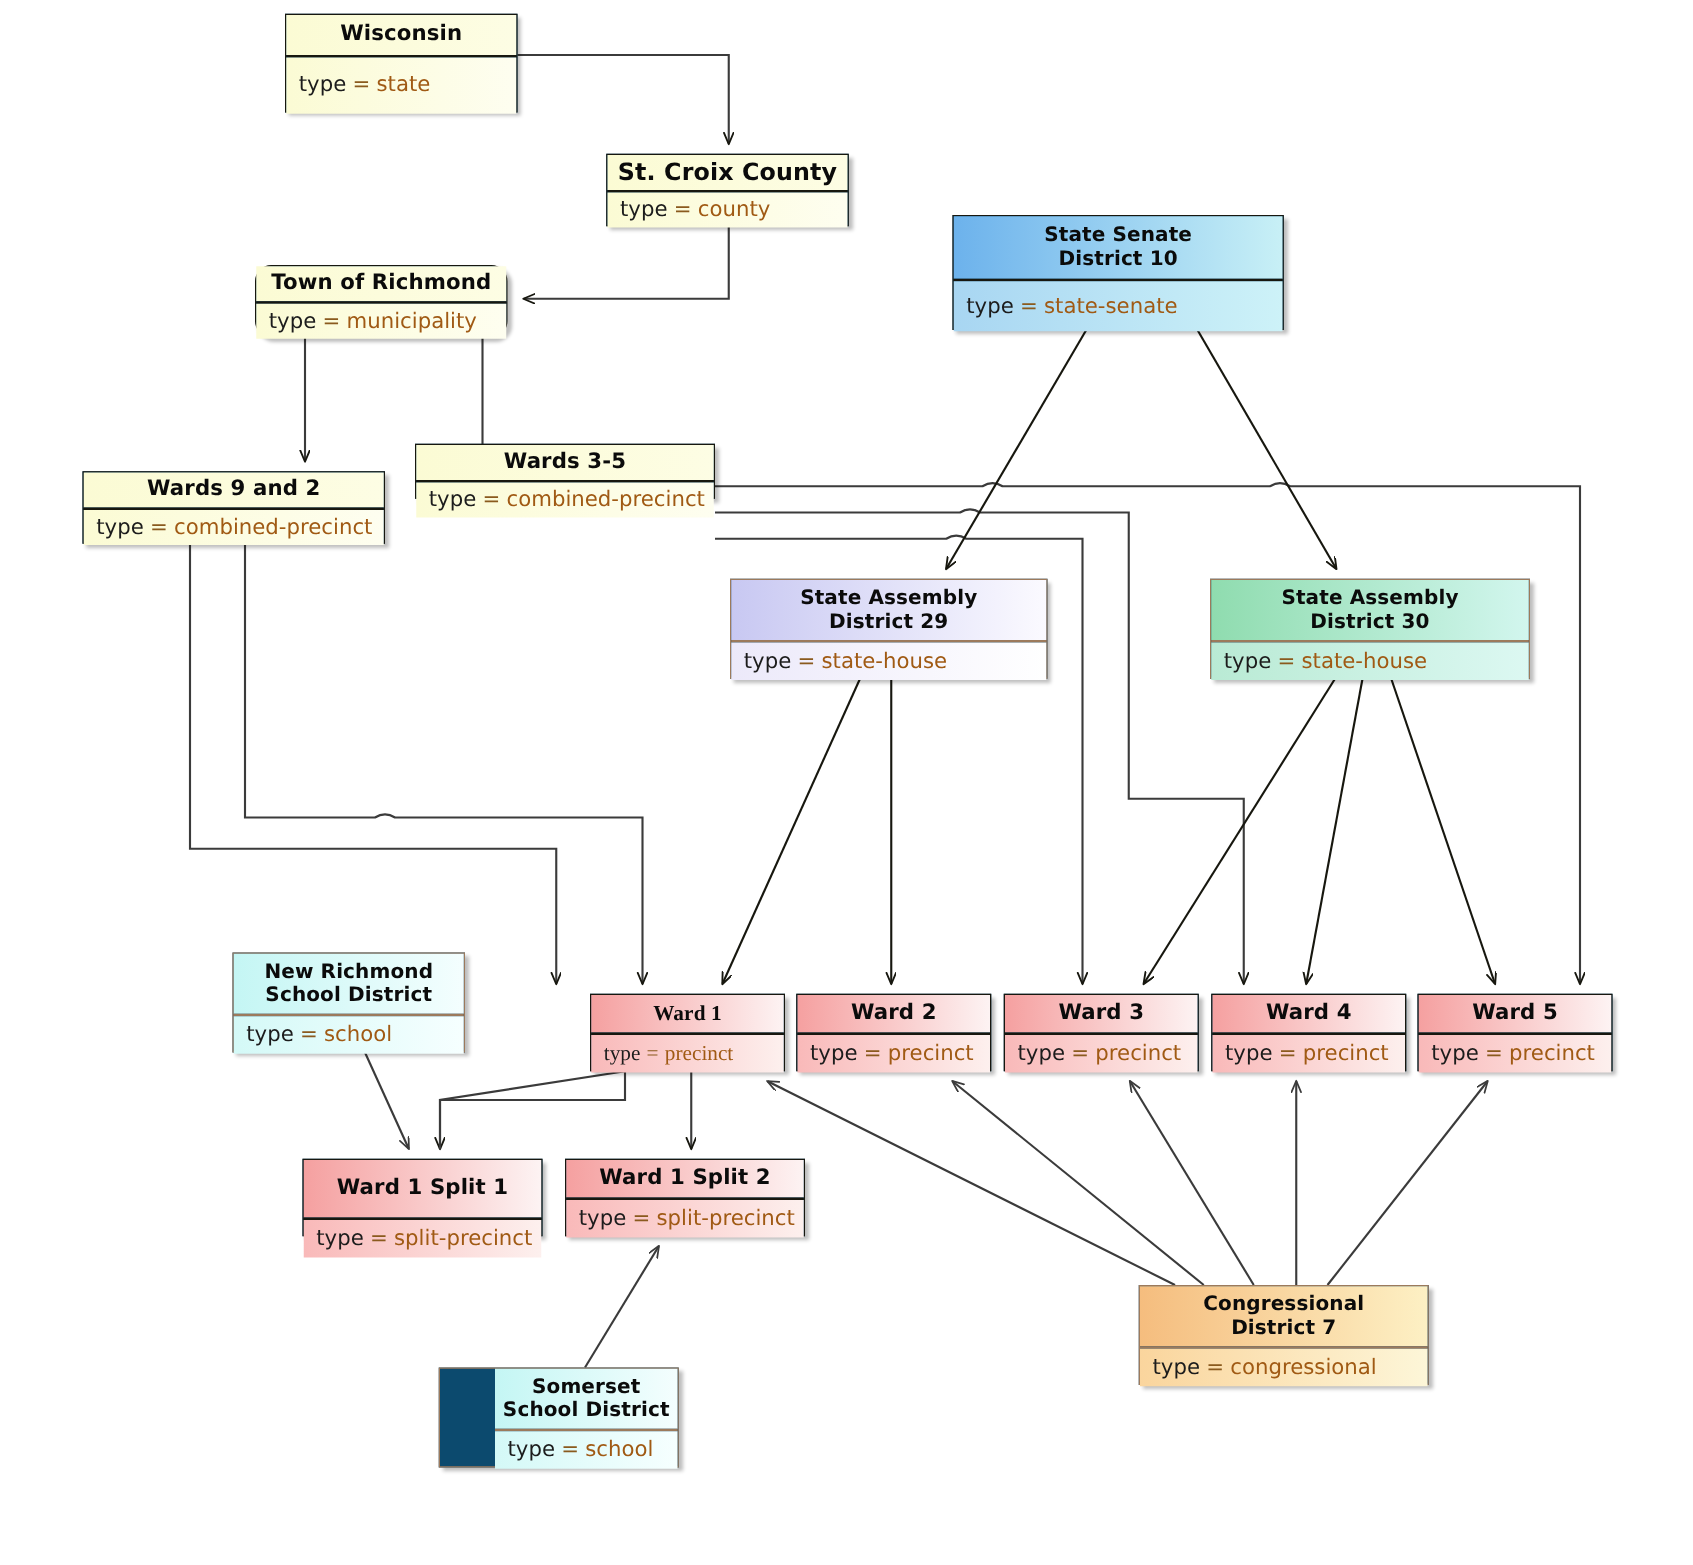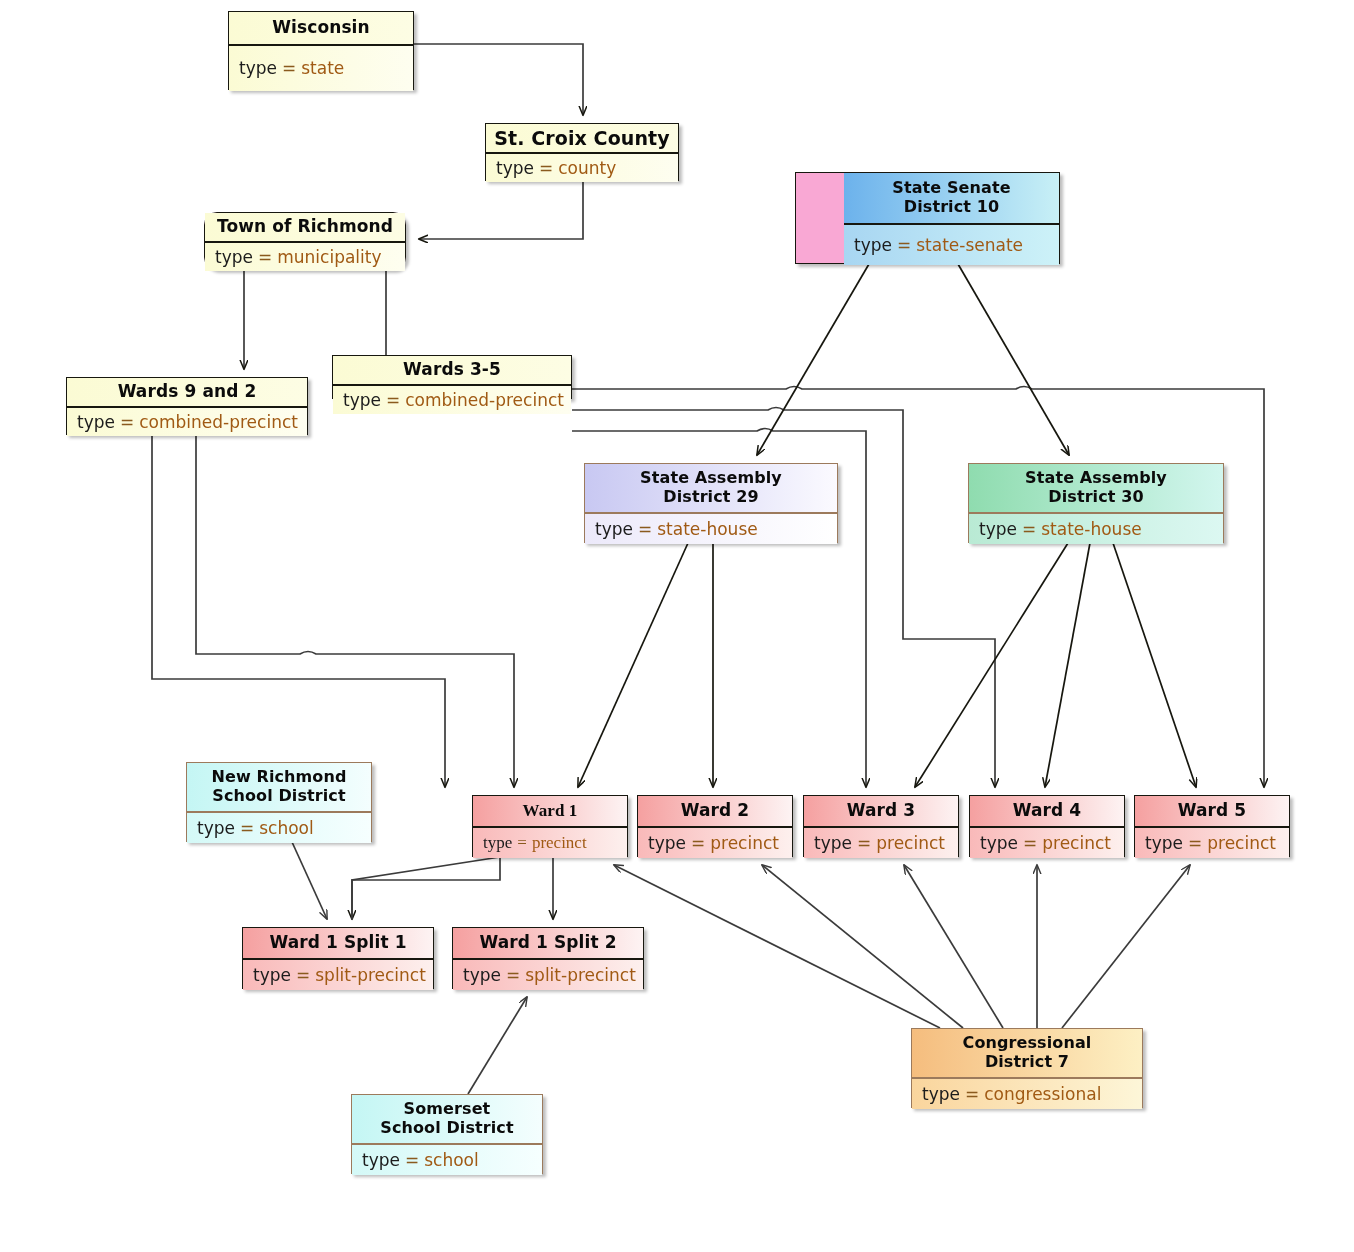--- a/index.html
+++ b/index.html
@@ -4,21 +4,21 @@
 <style>
   html,body{margin:0;padding:0;background:#ffffff;}
   body{
     width:1354px;height:1252px;position:relative;overflow:hidden;
     font-family:"DejaVu Sans","Liberation Sans",sans-serif;
   }
   #stage{position:absolute;inset:0;}
   #edges{position:absolute;left:0;top:0;width:1354px;height:1252px;}
 
   .node{position:absolute;box-sizing:border-box;border:1.6px solid #17170f;
-        box-shadow:3px 3px 3px rgba(0,0,0,.26);background:#f9a8d4;}
+        box-shadow:3px 3px 3px rgba(0,0,0,.26);background:#0c4a6e;}
   .node .hdr{box-sizing:border-box;text-align:center;font-weight:bold;color:#0b0b0b;
         letter-spacing:.1px;line-height:1.16;display:flex;align-items:center;
         justify-content:center;padding:2px 6px;}
   .node .sep{height:1.6px;background:#17170f;}
   .node .attr{box-sizing:border-box;padding:4px 10px;white-space:nowrap;
         color:#1a1a1a;display:flex;align-items:center;}
   .node .attr .k{color:#1c1c1c;}
   .node .attr .eq{color:#8a5a1e;padding:0 5px;}
   .node .attr .v{color:#a05a14;}
 
@@ -156,21 +156,21 @@
         <div class="hdr" style="height: 28px; font-size: 17px;">
           <span>Town of Richmond</span>
         </div>
         <div class="sep"></div>
         <div class="attr" style="height: 28px; font-size: 17px;">
           <span class="k">type</span>
           <span class="eq">=</span>
           <span class="v">municipality</span>
         </div>
       </div>
-      <div class="node pal-blue" style="left: 795px; top: 172px; width: 265px; height: 92px; padding-left: 48px;">
+      <div class="node pal-blue" style="left: 762px; top: 172px; width: 265px; height: 92px;">
         <div class="hdr" style="height: 50px; font-size: 16px;">
           <div style="text-align: center;"><span>State Senate</span><br><span>District 10</span></div>
         </div>
         <div class="sep"></div>
         <div class="attr" style="height: 40px; font-size: 17px;">
           <span class="k">type</span>
           <span class="eq">=</span>
           <span class="v">state-senate</span>
         </div>
       </div>
@@ -278,21 +278,21 @@
           <span>Ward 5</span>
         </div>
         <div class="sep"></div>
         <div class="attr" style="height: 30px; font-size: 17px;">
           <span class="k">type</span>
           <span class="eq">=</span>
           <span class="v">precinct</span>
         </div>
       </div>
       <div class="node pal-pink" style="left: 242px; top: 927px; width: 192px; height: 62px;">
-        <div class="hdr" style="height: 30px; font-size: 17px;">
+        <div class="hdr" style="height: 46px; font-size: 17px;">
           <span>Ward 1 Split 1</span>
         </div>
         <div class="sep"></div>
         <div class="attr" style="height: 30px; font-size: 17px;">
           <span class="k">type</span>
           <span class="eq">=</span>
           <span class="v">split-precinct</span>
         </div>
       </div>
       <div class="node pal-pink" style="left: 452px; top: 927px; width: 192px; height: 62px;">
@@ -310,21 +310,21 @@
         <div class="hdr" style="height: 48px; font-size: 16px;">
           <div style="text-align: center;"><span>Congressional</span><br><span>District 7</span></div>
         </div>
         <div class="sep"></div>
         <div class="attr" style="height: 30px; font-size: 17px;">
           <span class="k">type</span>
           <span class="eq">=</span>
           <span class="v">congressional</span>
         </div>
       </div>
-      <div class="node pal-cyan" style="left: 351px; top: 1094px; width: 192px; height: 80px;">
+      <div class="node pal-cyan" style="left: 351px; top: 1094px; width: 192px; height: 80px; padding-left: 44px;">
         <div class="hdr" style="height: 48px; font-size: 16px;">
           <div style="text-align: center;"><span>Somerset</span><br><span>School District</span></div>
         </div>
         <div class="sep"></div>
         <div class="attr" style="height: 30px; font-size: 17px;">
           <span class="k">type</span>
           <span class="eq">=</span>
           <span class="v">school</span>
         </div>
       </div>

